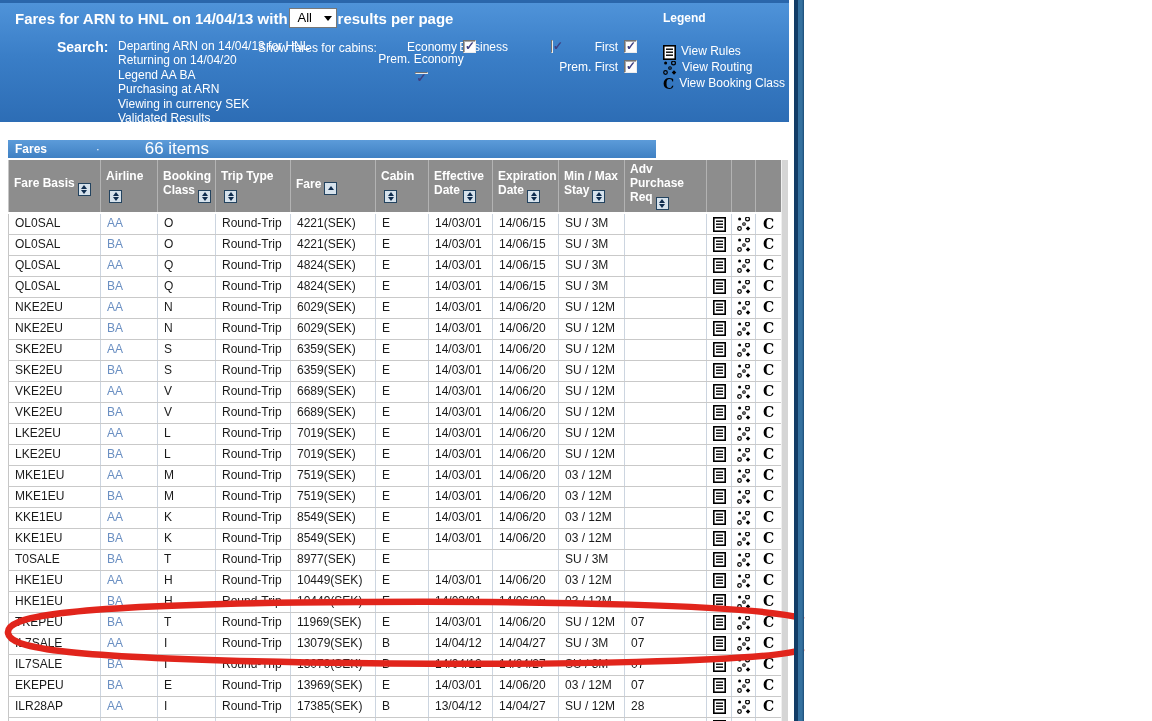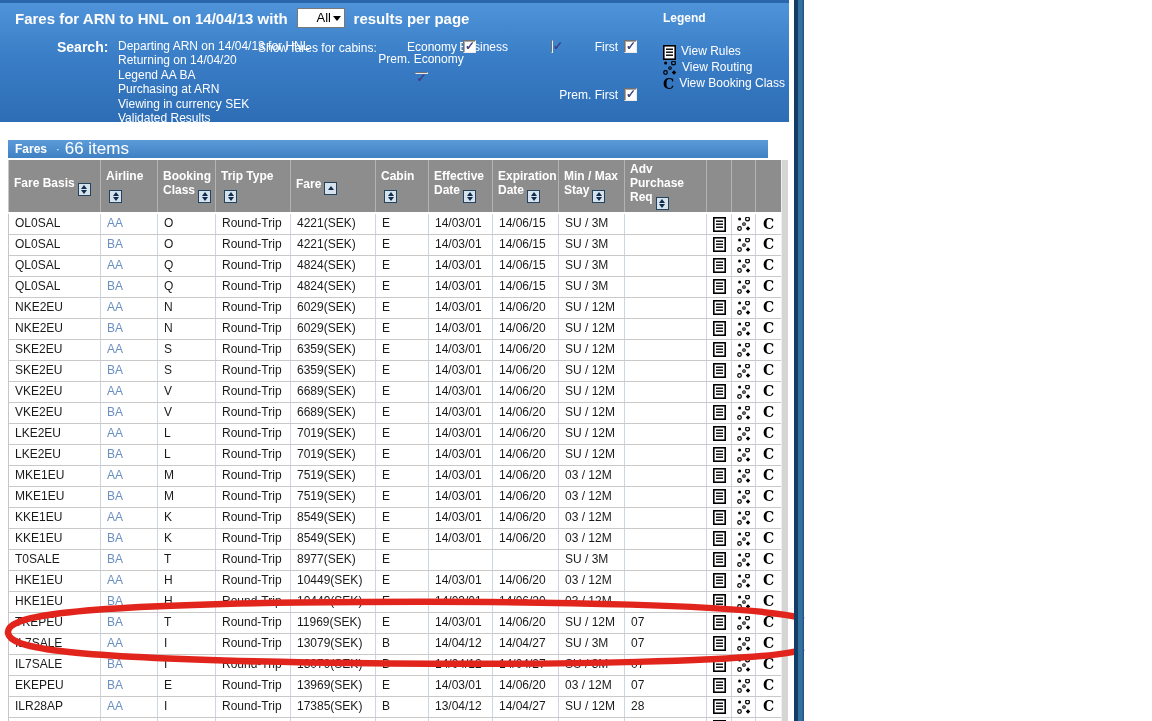--- a/index.html
+++ b/index.html
@@ -3,25 +3,25 @@
 <meta charset="utf-8">
 <style>
   html,body{margin:0;padding:0;background:#fff;}
   .page{position:relative;width:1152px;height:721px;background:#fff;overflow:hidden;
         font-family:"Liberation Sans",sans-serif;}
 
   
   .header-panel{position:absolute;left:0;top:0;width:789px;height:122px;
     background:linear-gradient(180deg,#4f93d9 0%,#3a7ec7 45%,#2d6db5 100%);
     border-top:3px solid #2a66ab;box-sizing:border-box;color:#fff;}
-  .title-row{position:absolute;left:15px;top:5px;display:flex;align-items:center;gap:9px;
+  .title-row{position:absolute;left:15px;top:5px;display:flex;align-items:center;gap:1px;
     font-size:15px;font-weight:bold;color:#fff;}
   .combo{display:inline-flex;align-items:center;width:48px;height:20px;background:#fff;
     border:1px solid #777;box-sizing:border-box;}
-  .combo-value{flex:1;padding-left:19px;font-size:13px;font-weight:normal;color:#000;line-height:18px;}
+  .combo-value{flex:1;padding-left:8px;font-size:13px;font-weight:normal;color:#000;line-height:18px;}
   .combo-btn{width:16px;height:18px;display:flex;align-items:center;justify-content:center;background:#fff;}
   .combo-btn i{width:0;height:0;border-left:4px solid transparent;border-right:4px solid transparent;
     border-top:5px solid #000;}
   .search-label{position:absolute;left:57px;top:36px;font-size:14px;font-weight:bold;color:#fff;}
   .search-lines{position:absolute;left:118px;top:36px;font-size:12px;line-height:14.4px;color:#fff;}
   .cabins-caption{position:absolute;left:258px;top:38px;font-size:12px;color:#fff;}
   .cabins-grid{position:absolute;left:366px;top:36px;display:grid;
     grid-template-columns:110px 77px 84px;row-gap:5px;}
   .cabin-cell{display:flex;justify-content:flex-end;align-items:center;gap:6px;height:15px;text-align:right;}
   .cabin-label{font-size:12px;color:#fff;white-space:nowrap;}
@@ -32,23 +32,23 @@
   .checkbox::after{content:"✓";position:absolute;left:1px;top:-2px;
     font-size:12px;font-weight:bold;color:#3f4184;}
   .legend{position:absolute;left:663px;top:8px;font-size:12px;color:#fff;}
   .legend-title{font-weight:bold;margin-bottom:19px;}
   .legend-item{display:flex;gap:5px;height:16px;}
   .icon{display:inline-flex;align-items:center;justify-content:center;line-height:0;}
   .c-glyph{font-family:"DejaVu Serif",serif;font-weight:bold;font-size:14px;line-height:13px;color:#000;}
   .legend .c-glyph{color:#000;}
 
   
-  .fares-bar{position:absolute;left:8px;top:140px;width:760px;height:18px;box-sizing:border-box;
+  .fares-bar{position:absolute;left:8px;top:140px;width:648px;height:18px;box-sizing:border-box;
     background:linear-gradient(180deg,#5c9bd9 0%,#3f80c3 100%);
-    display:flex;align-items:center;padding-left:7px;color:#fff;}
+    display:flex;align-items:center;padding-left:7px;color:#fff;gap:40px;}
   .fares-bar .t{font-size:12px;font-weight:bold;}
   .fares-bar .sep{font-size:11px;margin:0 5px 0 9px;}
   .fares-bar .c{font-size:17px;}
 
   
   .table-area{position:absolute;left:8px;top:160px;width:780px;height:561px;}
   .right-strip{position:absolute;left:773px;top:0;width:7px;height:561px;background:#d5d5d5;
     border-left:1px solid #efefef;box-sizing:border-box;}
   table.fares{border-collapse:collapse;table-layout:fixed;width:773px;background:#fff;
     border-left:1px solid #c6c6c6;}
@@ -112,21 +112,21 @@
         <span class="checkbox"></span>
       </div>
       <div class="cabin-cell" style="grid-row:1;grid-column:3;">
         <span class="cabin-label">First</span>
         <span class="checkbox"></span>
       </div>
       <div class="cabin-cell" style="grid-row:2;grid-column:1;flex-direction:column;">
         <span class="cabin-label">Prem. Economy</span>
         <span class="checkbox"></span>
       </div>
-      <div class="cabin-cell" style="grid-row:2;grid-column:3;margin-top:28px;">
+      <div class="cabin-cell" style="grid-row:2;grid-column:3;">
         <span class="cabin-label">Prem. First</span>
         <span class="checkbox"></span>
       </div>
     </div>
 
     <div class="legend">
       <div class="legend-title">Legend</div>
       <div class="legend-item">
         <span class="icon">
             <svg width="13" height="15" viewBox="0 0 13 15">

